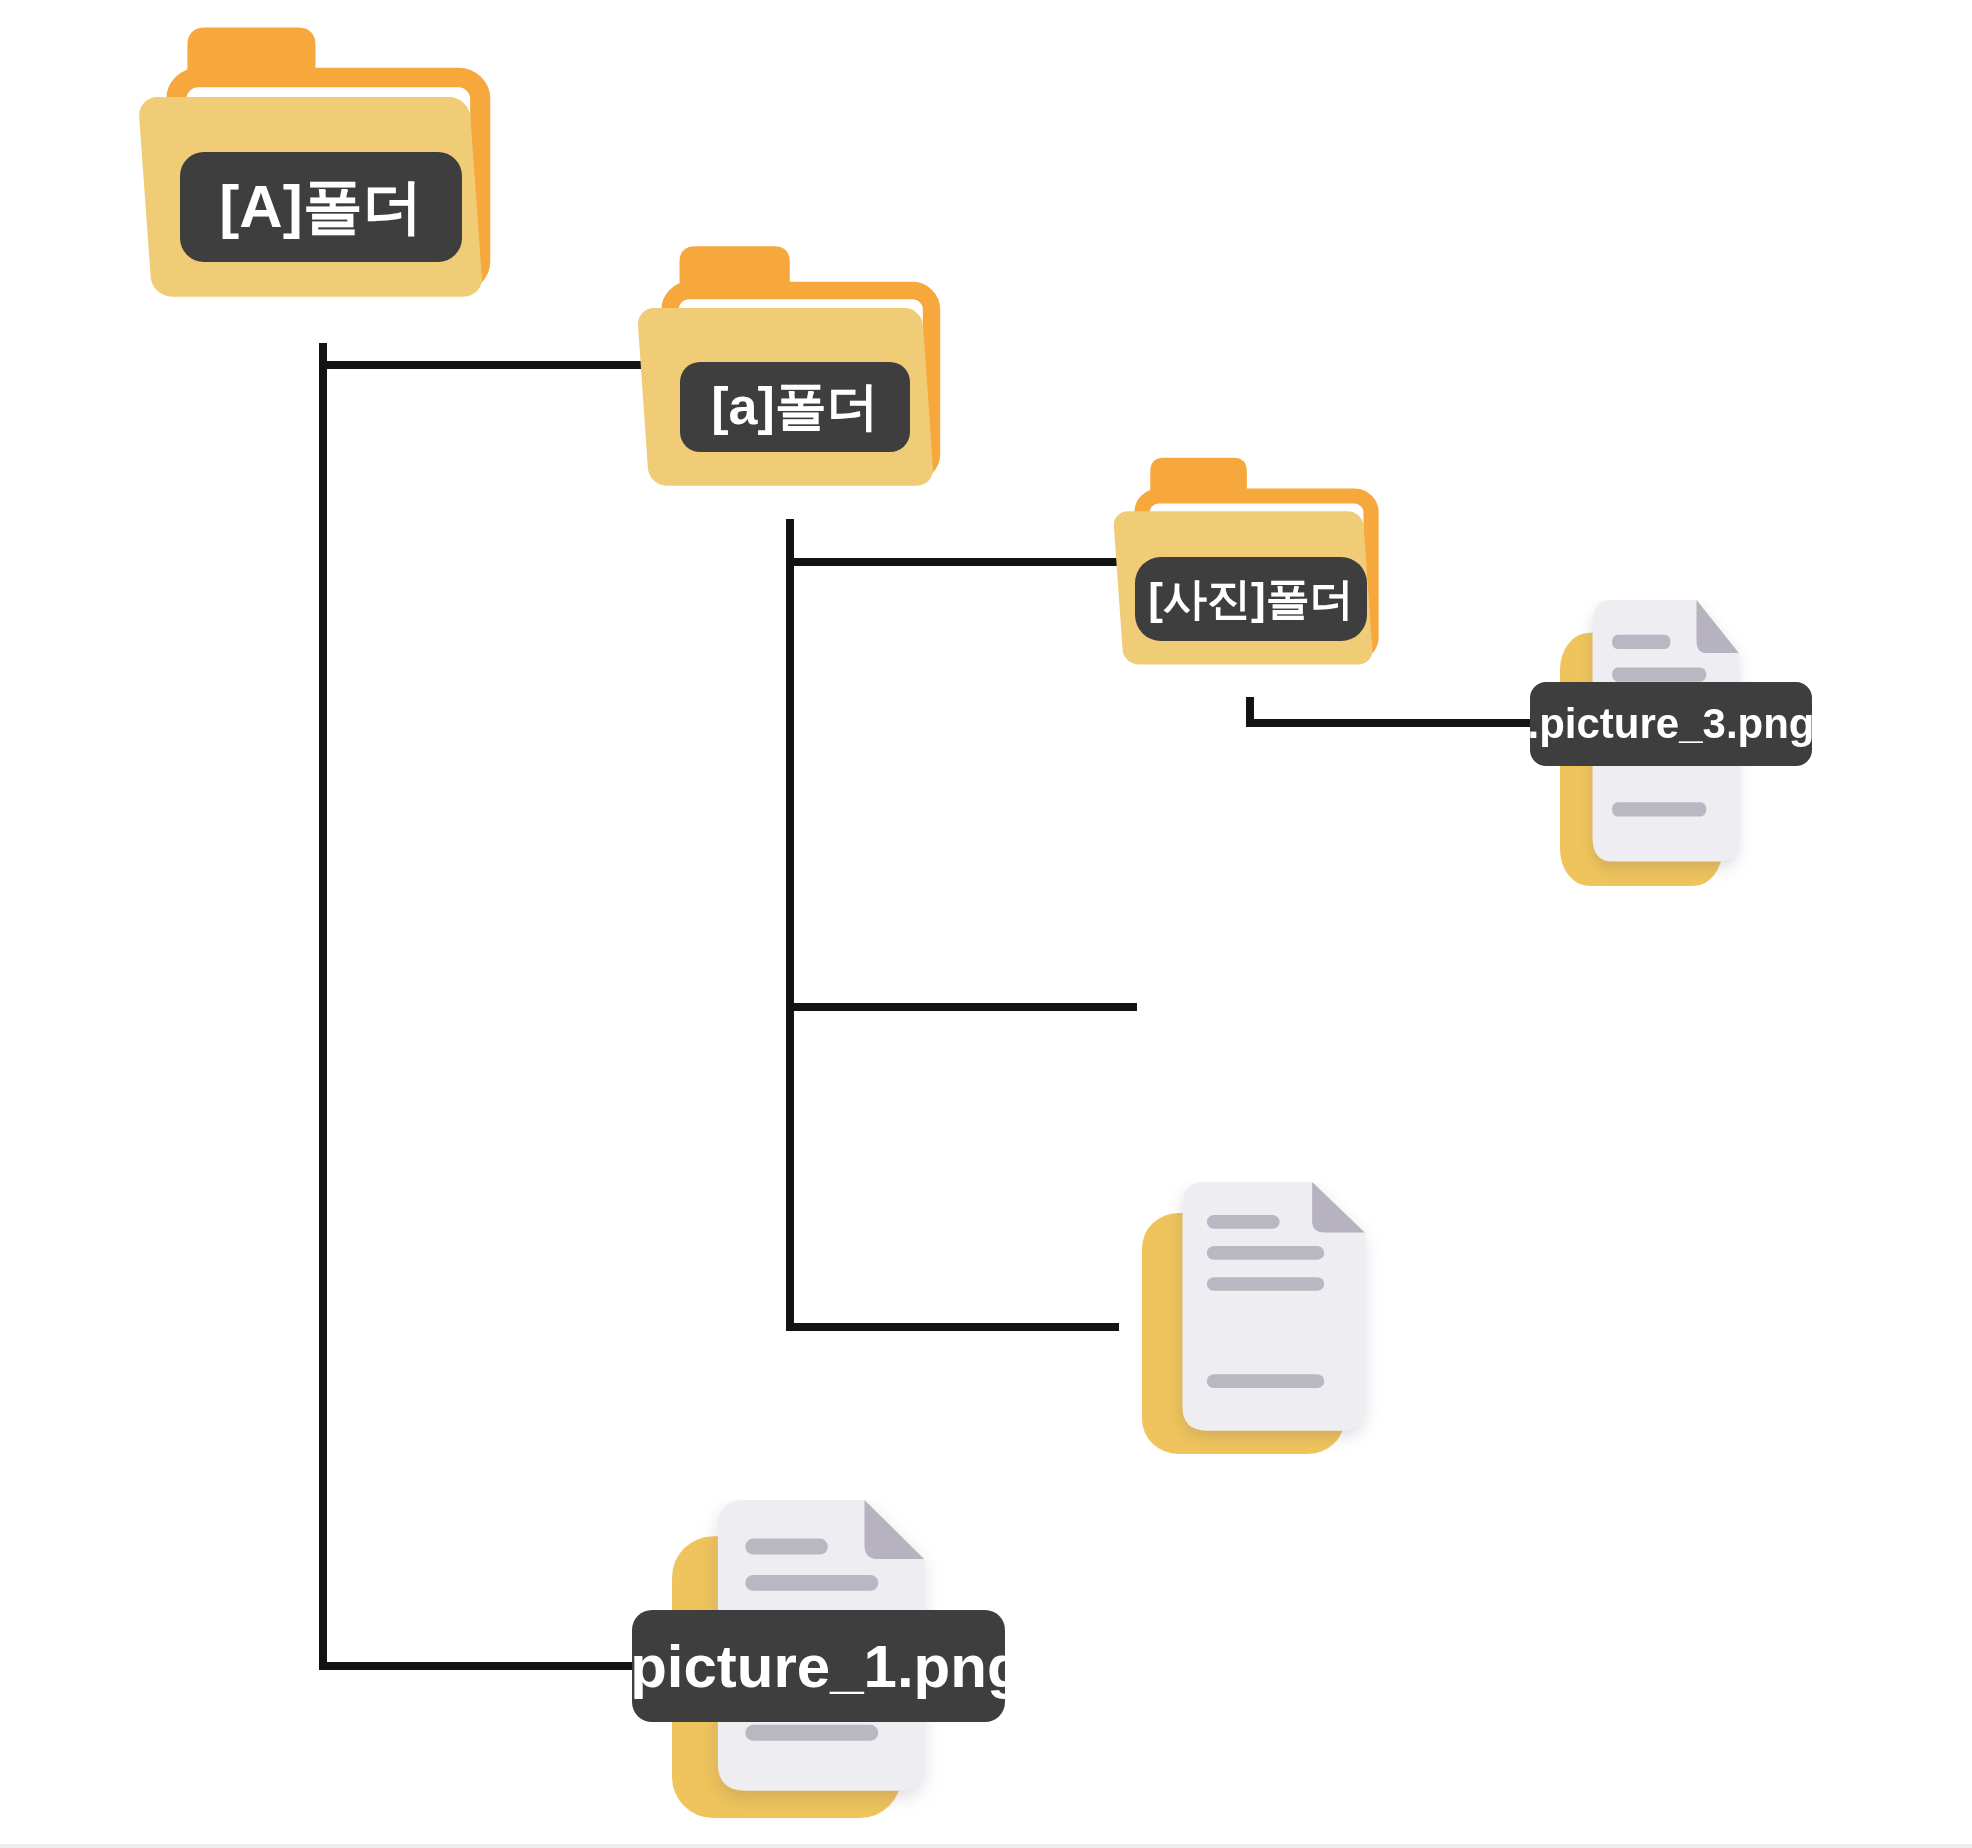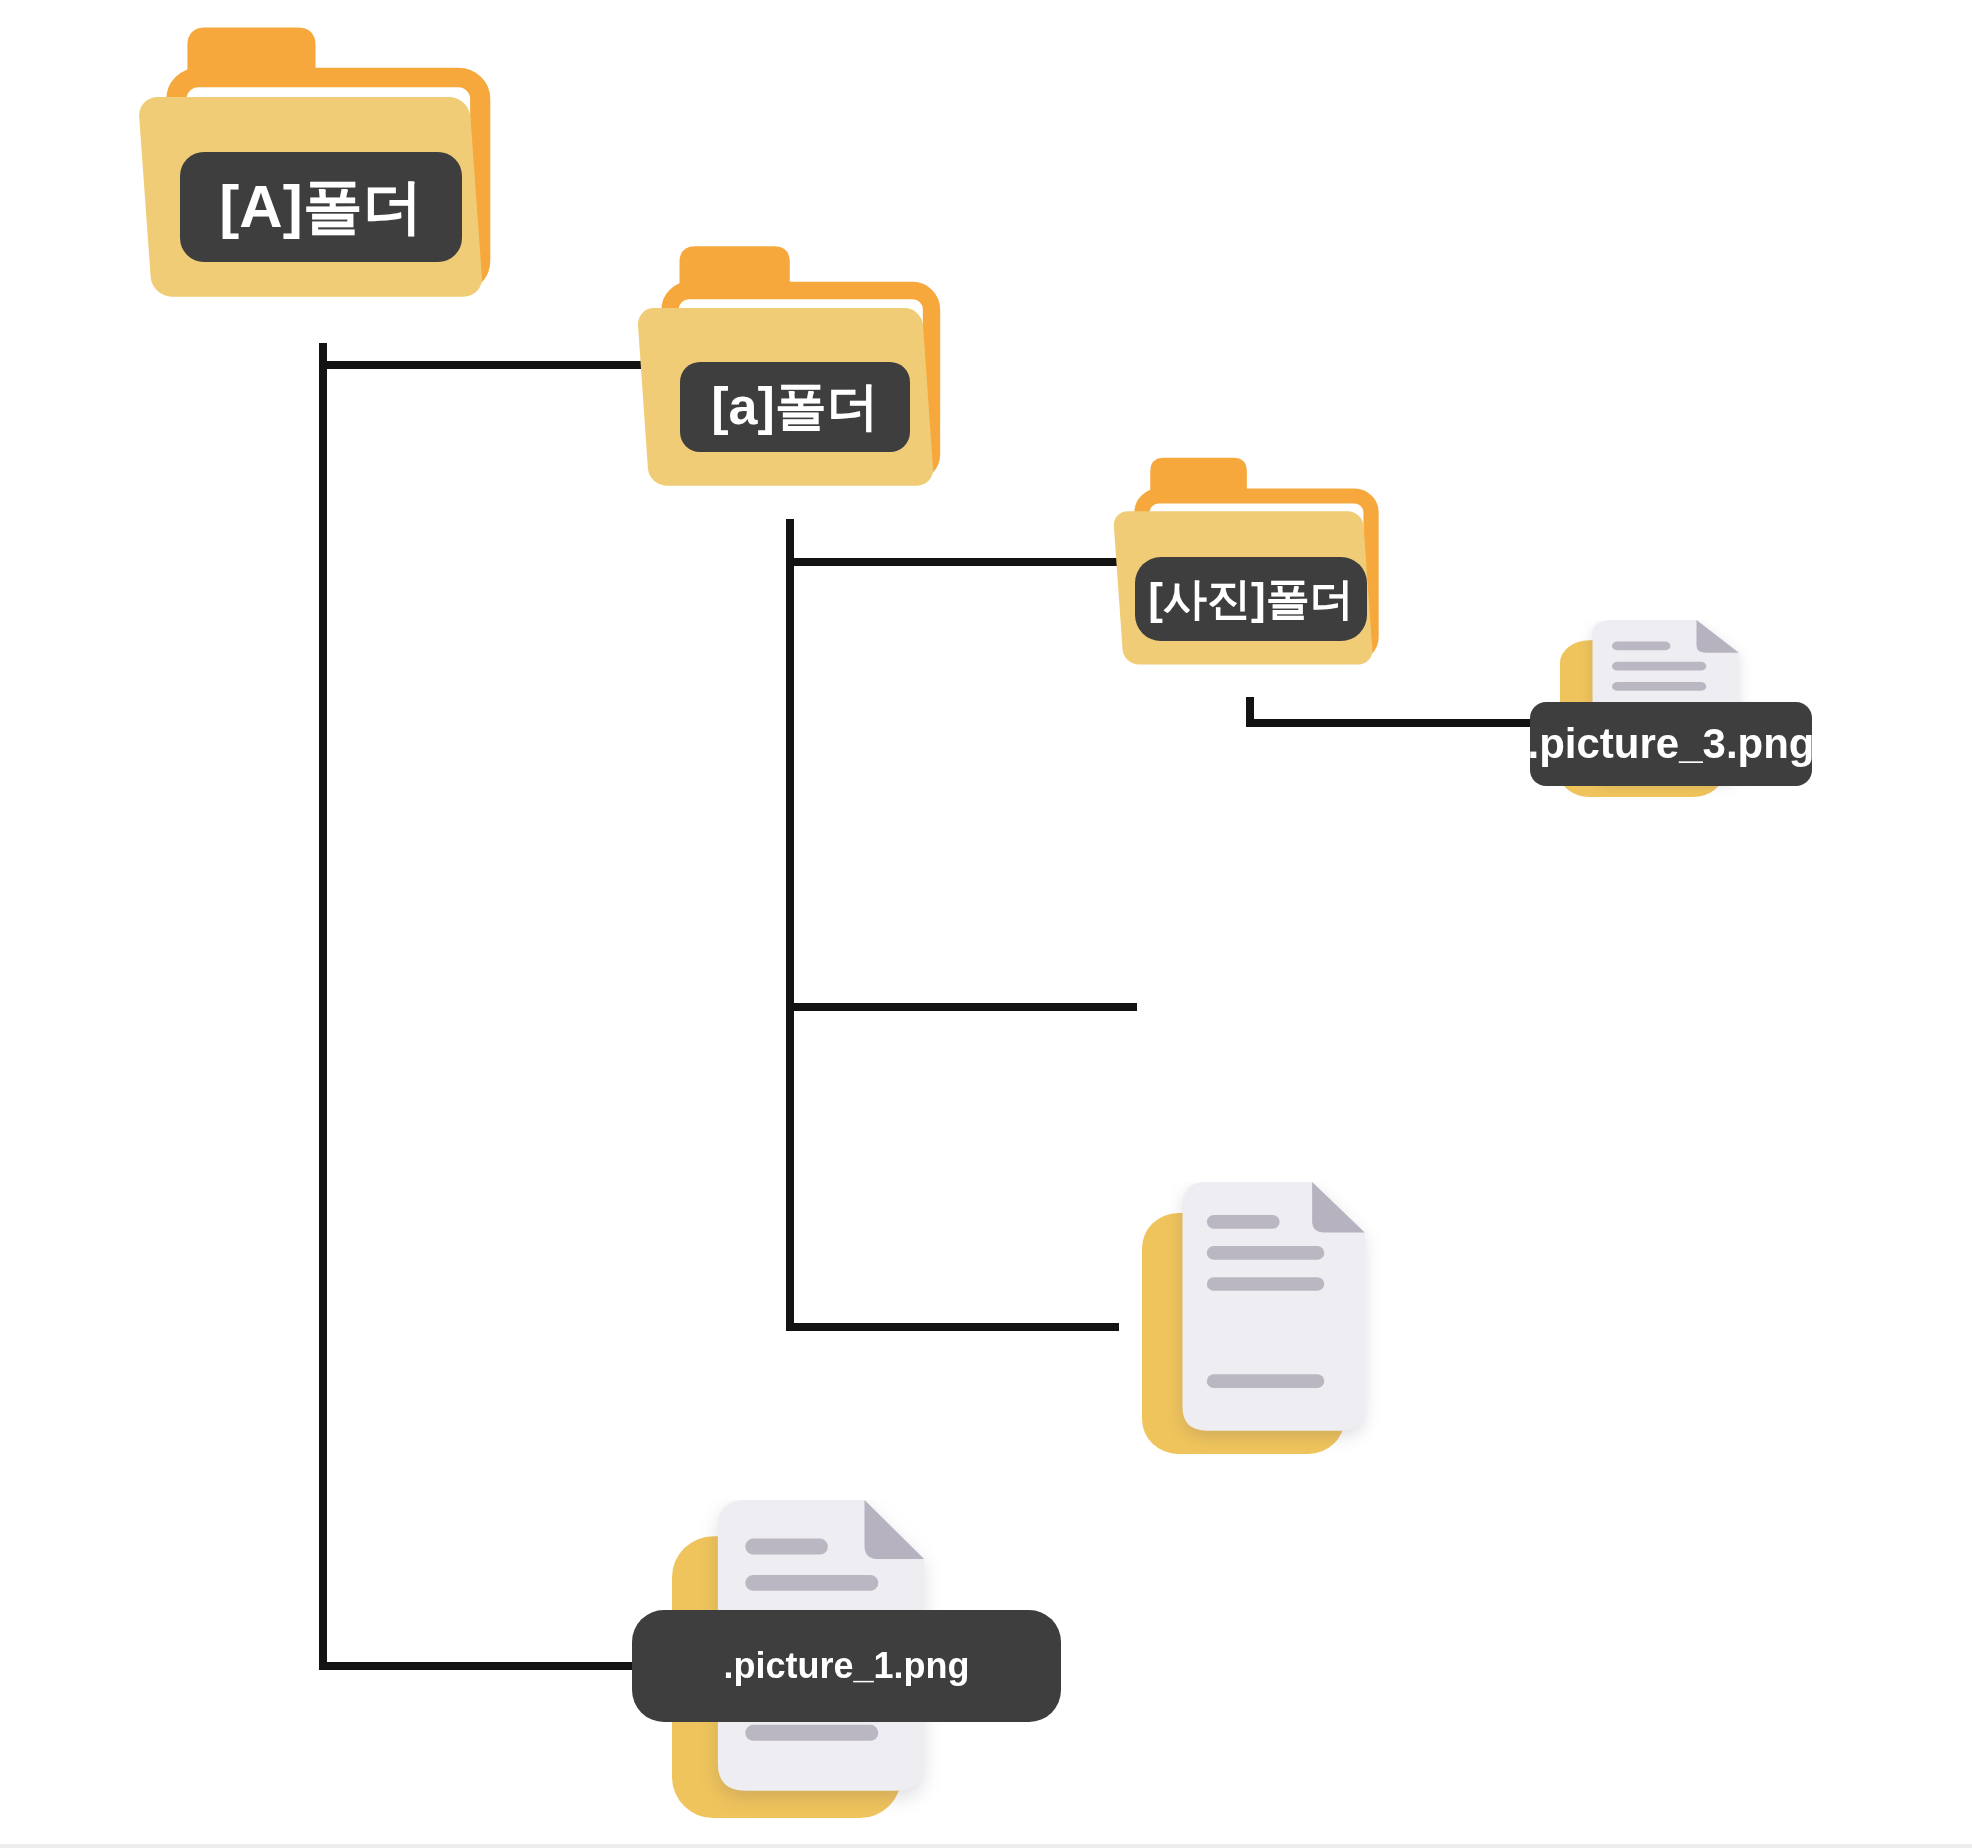--- a/index.html
+++ b/index.html
@@ -65,31 +65,31 @@
   
   #node-folder-A {left:138px;top:24px;width:366px;height:280px;}
   #node-folder-A .badge{left:42px;top:128px;width:282px;height:110px;border-radius:24px;font-size:60px;}
 
   #node-folder-a {left:637px;top:243px;width:315px;height:249px;}
   #node-folder-a .badge{left:43px;top:119px;width:230px;height:90px;border-radius:20px;font-size:52px;}
 
   #node-folder-photo {left:1113px;top:455px;width:276px;height:215px;}
   #node-folder-photo .badge{left:22px;top:102px;width:232px;height:84px;border-radius:26px;font-size:44px;}
 
-  #node-file-pic3 {left:1560px;top:620px;width:195px;height:177px;}
+  #node-file-pic3 {left:1560px;top:600px;width:195px;height:286px;}
   #node-file-pic3 .badge{left:-30px;top:82px;width:282px;height:84px;border-radius:16px;font-size:42px;}
 
   #node-file-index {left:1142px;top:862px;width:243px;height:276px;}
   #node-file-index .badge{left:-7px;top:100px;width:270px;height:90px;border-radius:18px;font-size:46px;}
 
   #node-file-pic2 {left:1142px;top:1182px;width:243px;height:272px;}
   #node-file-pic2 .badge{left:-25px;top:100px;width:323px;height:90px;border-radius:18px;font-size:46px;}
 
   #node-file-pic1 {left:672px;top:1500px;width:275px;height:318px;}
-  #node-file-pic1 .badge{left:-40px;top:110px;width:429px;height:112px;border-radius:32px;font-size:36px;}
+  #node-file-pic1 .badge{left:-40px;top:110px;width:373px;height:112px;border-radius:20px;font-size:60px;}
 
   .edge-strip{position:absolute;left:0;top:1844px;width:1972px;height:4px;background:var(--edge-strip);}
 </style>
 </head>
 <body>
 
 <div class="scene">
 
   <svg width="0" height="0" style="position:absolute">
     <defs>

